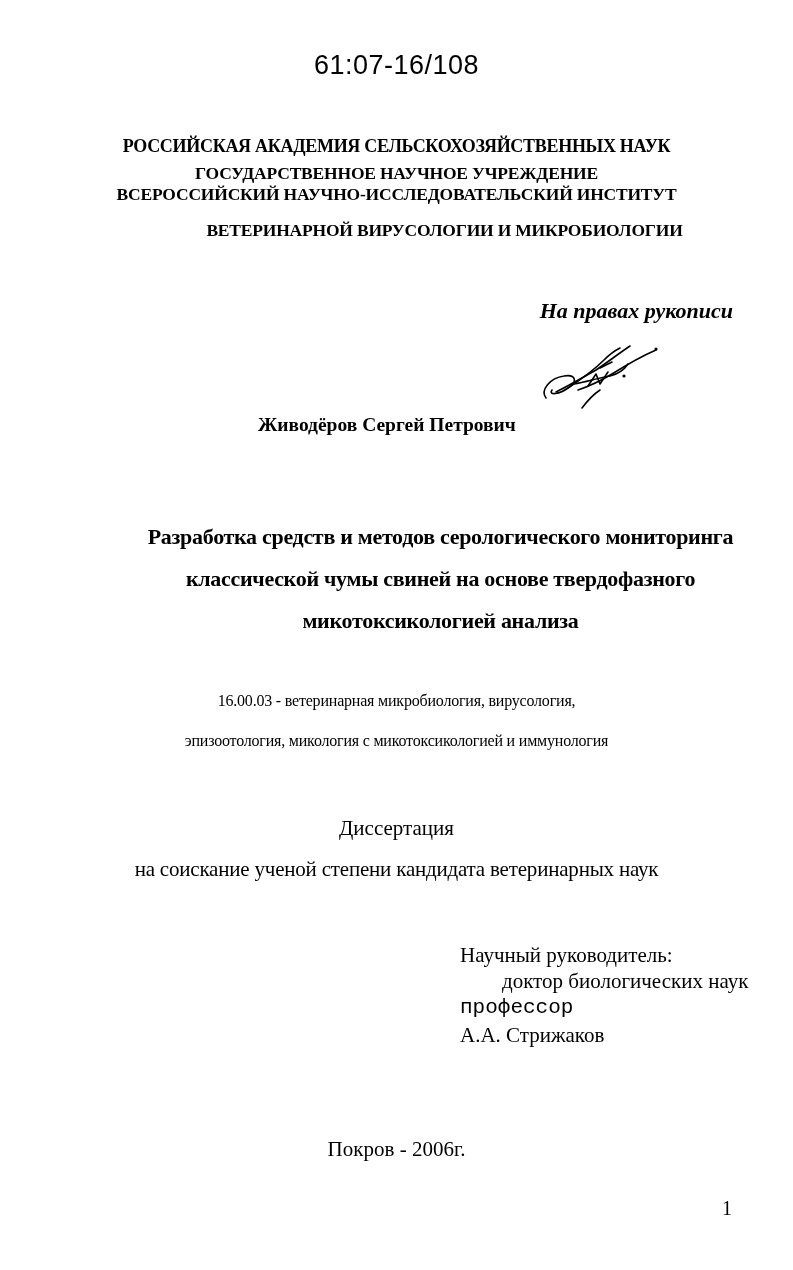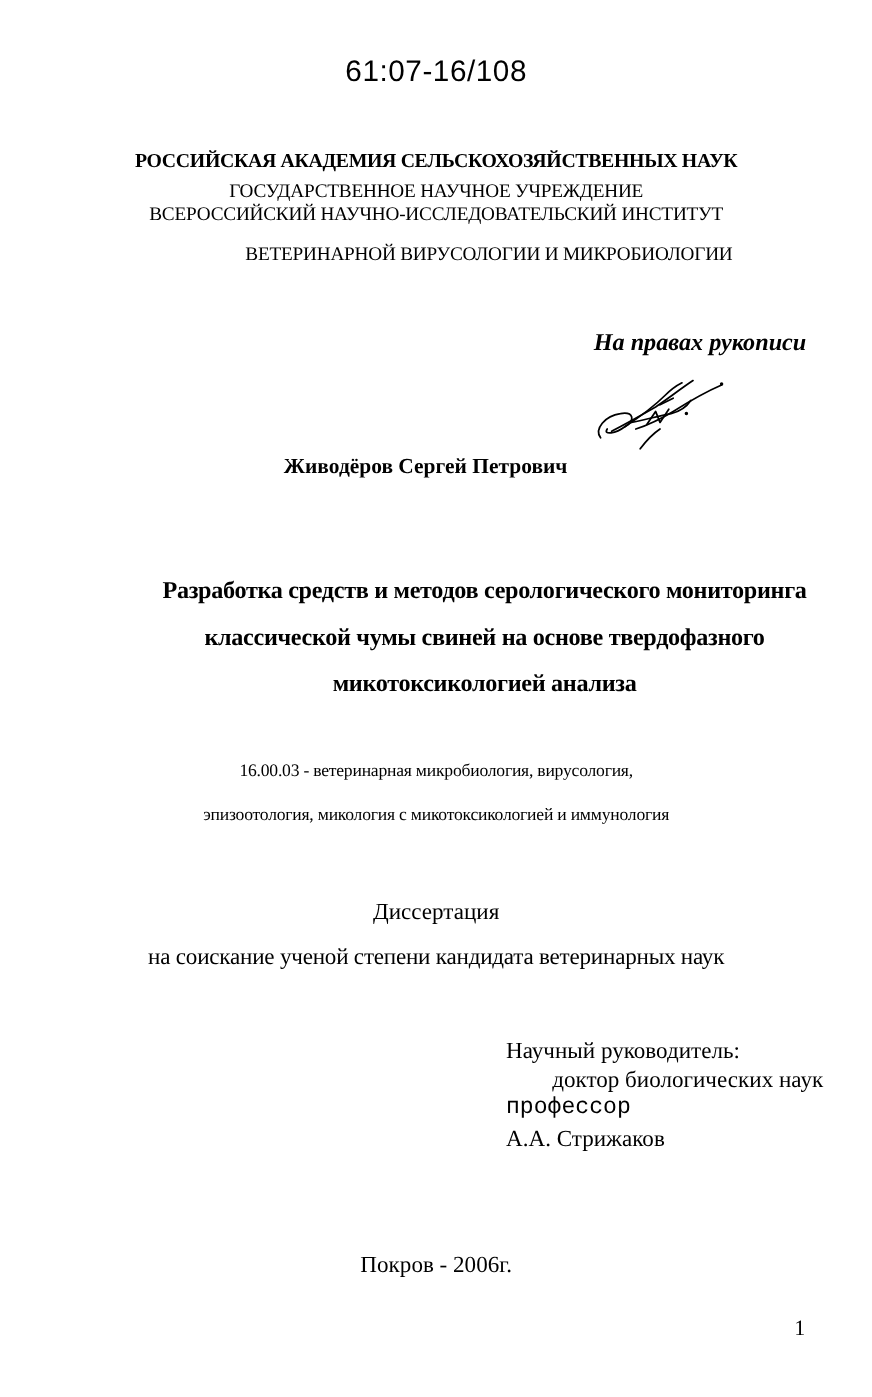--- a/index.html
+++ b/index.html
@@ -1,21 +1,21 @@
 <!DOCTYPE html>
 <html><head>
   <meta charset="utf-8">
   <style>
     html, body { margin: 0; padding: 0; background: #ffffff; }
     body { width: 793px; height: 1270px; position: relative; overflow: hidden; color: #000; font-family: "Liberation Serif", serif; }
     .abs { position: absolute; }
     .center { left: 0; width: 793px; text-align: center; }
     #catalog { top: 50px; font-family: "Liberation Sans", sans-serif; font-size: 27px; letter-spacing: 0.5px; }
     #academy { top: 136px; font-weight: bold; font-size: 18px; letter-spacing: -0.3px; }
-    .inst { font-weight: normal; font-size: 17.5px; letter-spacing: -0.2px; line-height: 21px; }
+    .inst { font-weight: bold; font-size: 17.5px; letter-spacing: -0.2px; line-height: 21px; }
     #inst1 { top: 163px; }
     #inst2 { top: 184px; }
     #inst3 { top: 220px; padding-left: 48px; }
     #rights { top: 298px; right: 60px; font-weight: bold; font-style: italic; font-size: 22px; }
     #signature { top: 340px; left: 538px; width: 125px; height: 70px; }
     #author { top: 414px; left: 258px; font-weight: bold; font-size: 19.5px; }
     .title { font-weight: bold; font-size: 22px; letter-spacing: -0.3px; padding-left: 44px; }
     #title1 { top: 524px; }
     #title2 { top: 566px; }
     #title3 { top: 608px; }

